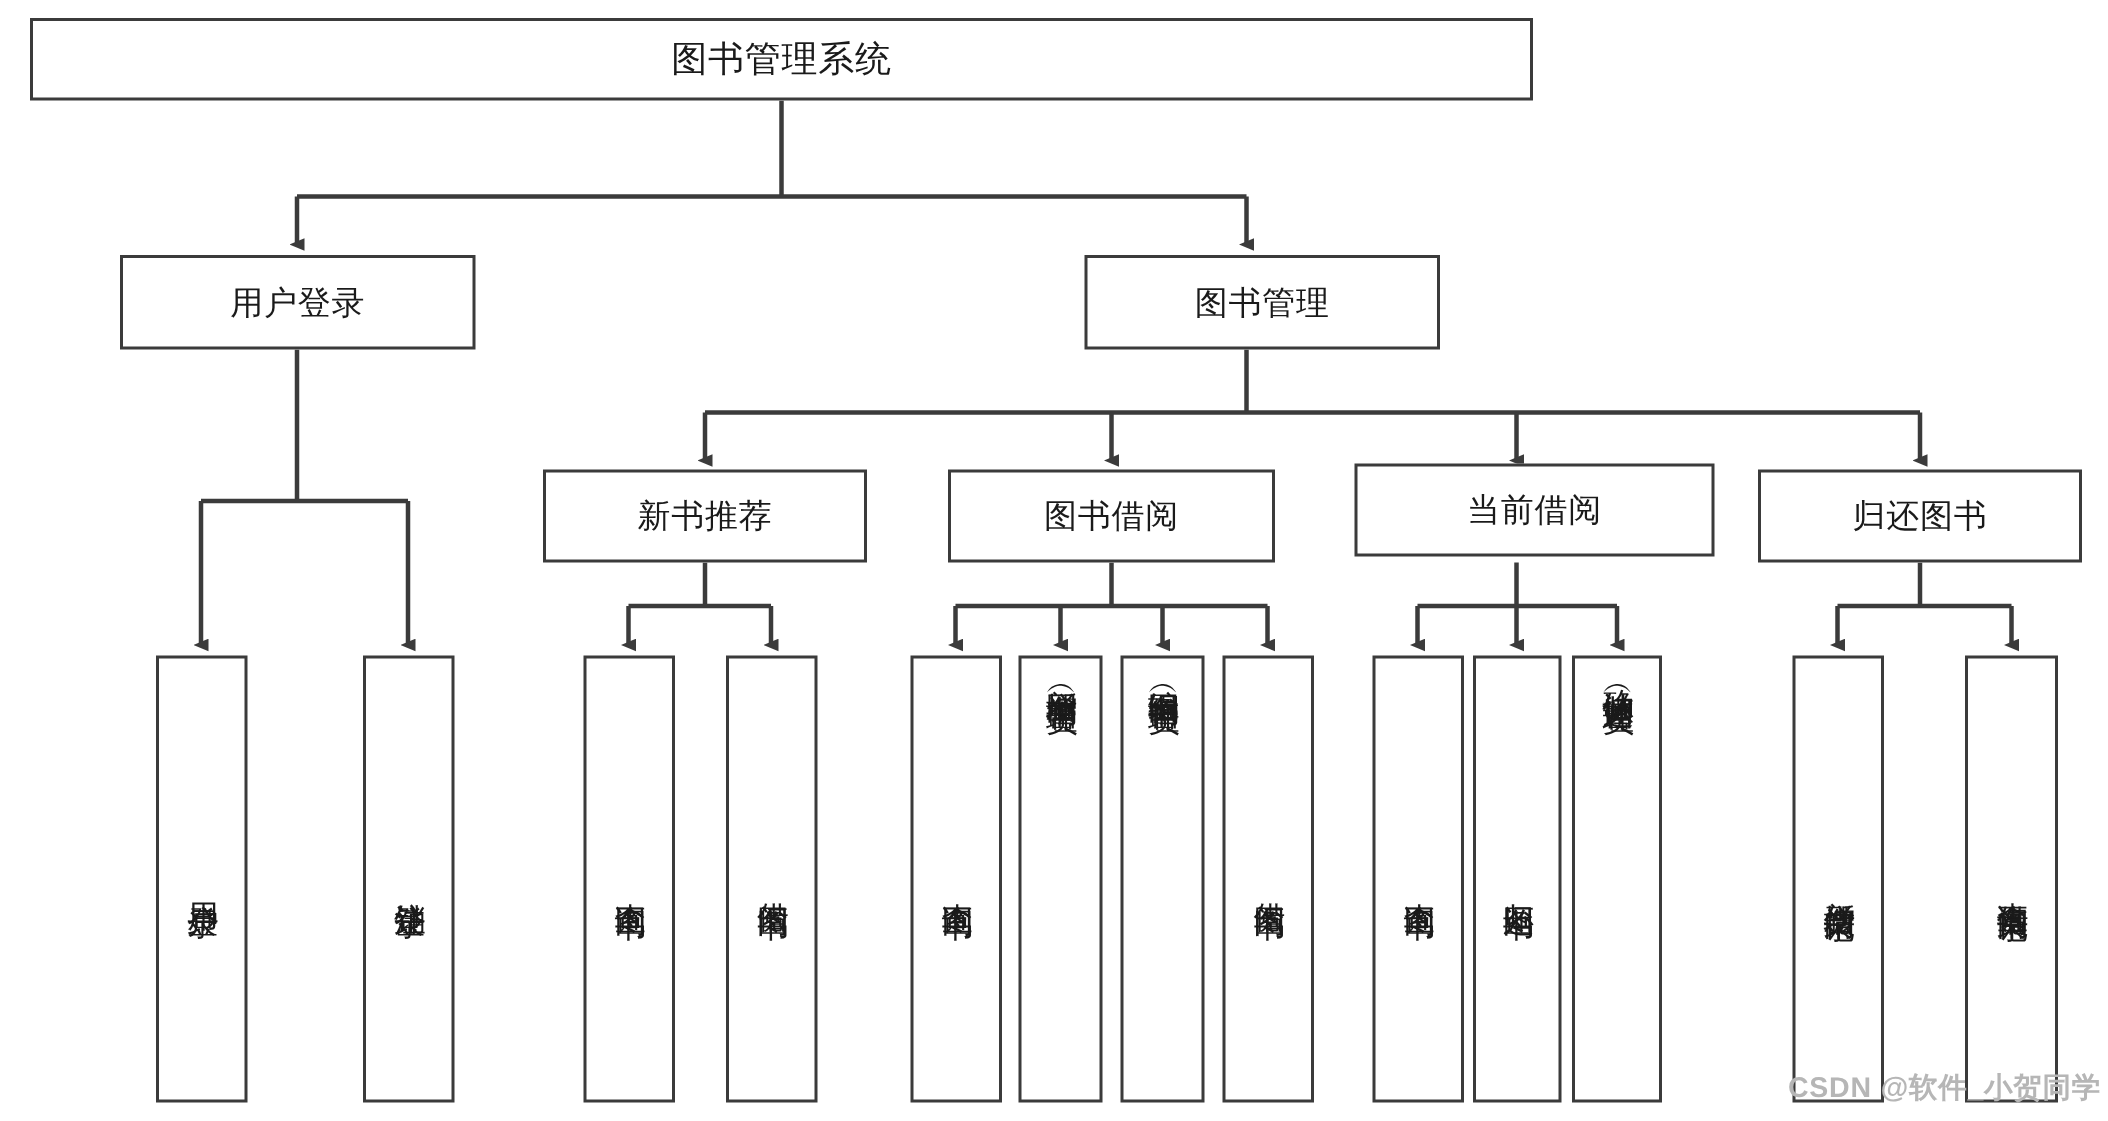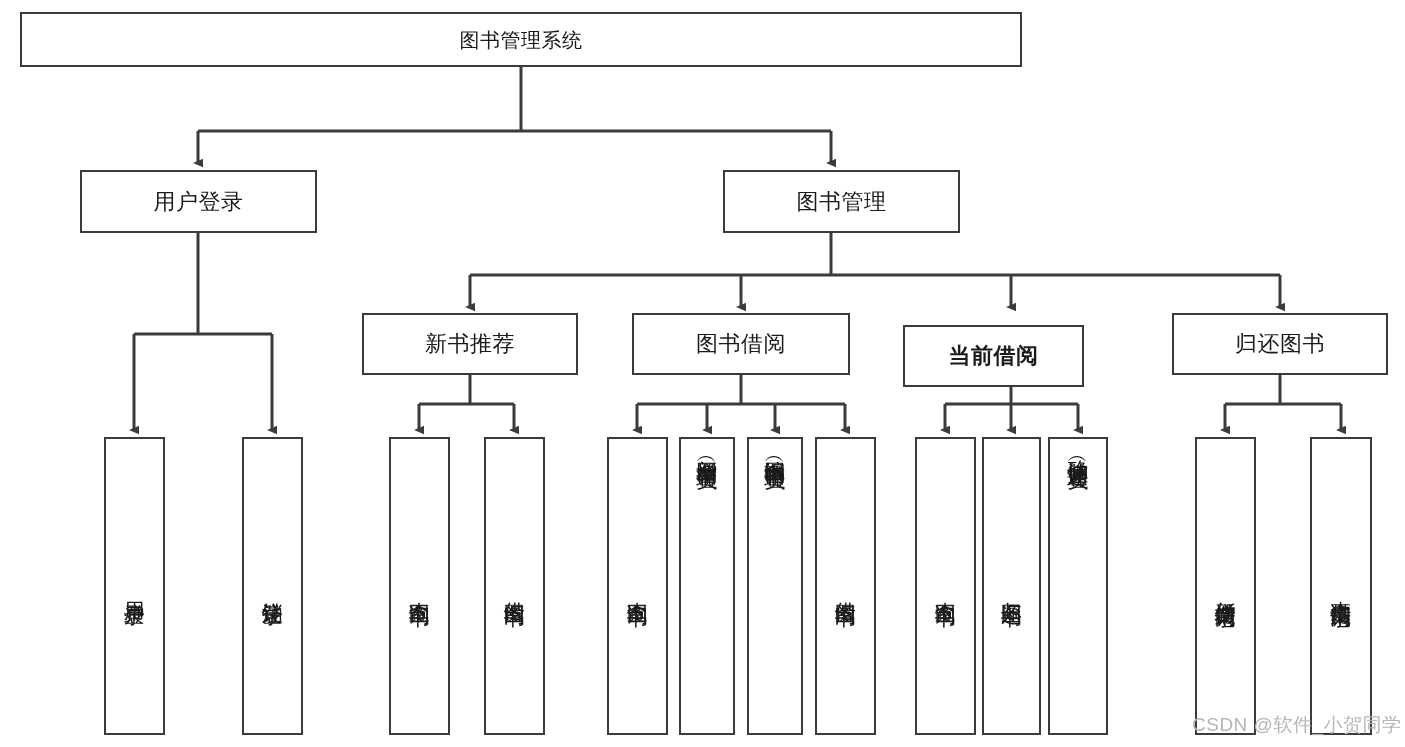--- a/index.html
+++ b/index.html
@@ -41,21 +41,21 @@
     text-align: center;
     line-height: 1.0;
     white-space: nowrap;
   }
   
   .node.horiz .node-label {
     font-size: 22px;
     letter-spacing: 0.5px;
   }
   .node.root .node-label {
-    font-size: 20px;
+    font-size: 24px;
   }
   
   .node.vert {
     align-items: flex-start;
     padding-top: 4px;
   }
   .node.vert .node-label {
     writing-mode: vertical-rl;
     text-orientation: upright;
     font-size: 21px;
@@ -67,20 +67,21 @@
   .node.vert.center-text {
     align-items: center;
   }
   .watermark {
     position: absolute;
     font-size: 19px;
     color: #b6b6b6;
     white-space: nowrap;
     letter-spacing: 0.5px;
     user-select: none;
+    font-weight: bold;
   }
 </style>
 </head>
 <body>
 
 <div id="diagram-root">
 
   <svg id="connectors" viewBox="0 0 1405 747" xmlns="http://www.w3.org/2000/svg">
     <defs>
       <marker id="arrow" markerWidth="10" markerHeight="10" refX="4.2" refY="5" orient="auto" markerUnits="userSpaceOnUse">
@@ -141,21 +142,21 @@
   <div class="node horiz" style="left:711px; top:170px; width:237px; height:63px;margin-left:12px;">
     <span class="node-label">图书管理</span>
   </div>
 
   <div class="node horiz" style="left:362px; top:313px; width:216px; height:62px;">
     <span class="node-label">新书推荐</span>
   </div>
   <div class="node horiz" style="left:632px; top:313px; width:218px; height:62px;">
     <span class="node-label">图书借阅</span>
   </div>
-  <div class="node horiz" style="left:903px; top:325px; width:181px; height:62px;font-weight:bold;">
+  <div class="node horiz" style="left:903px; top:309px; width:240px; height:62px;">
     <span class="node-label">当前借阅</span>
   </div>
   <div class="node horiz" style="left:1172px; top:313px; width:216px; height:62px;">
     <span class="node-label">归还图书</span>
   </div>
 
   <div class="node vert center-text" style="left:104px; top:437px; width:61px; height:298px;">
     <span class="node-label">用户登录</span>
   </div>
   <div class="node vert center-text" style="left:242px; top:437px; width:61px; height:298px;">

